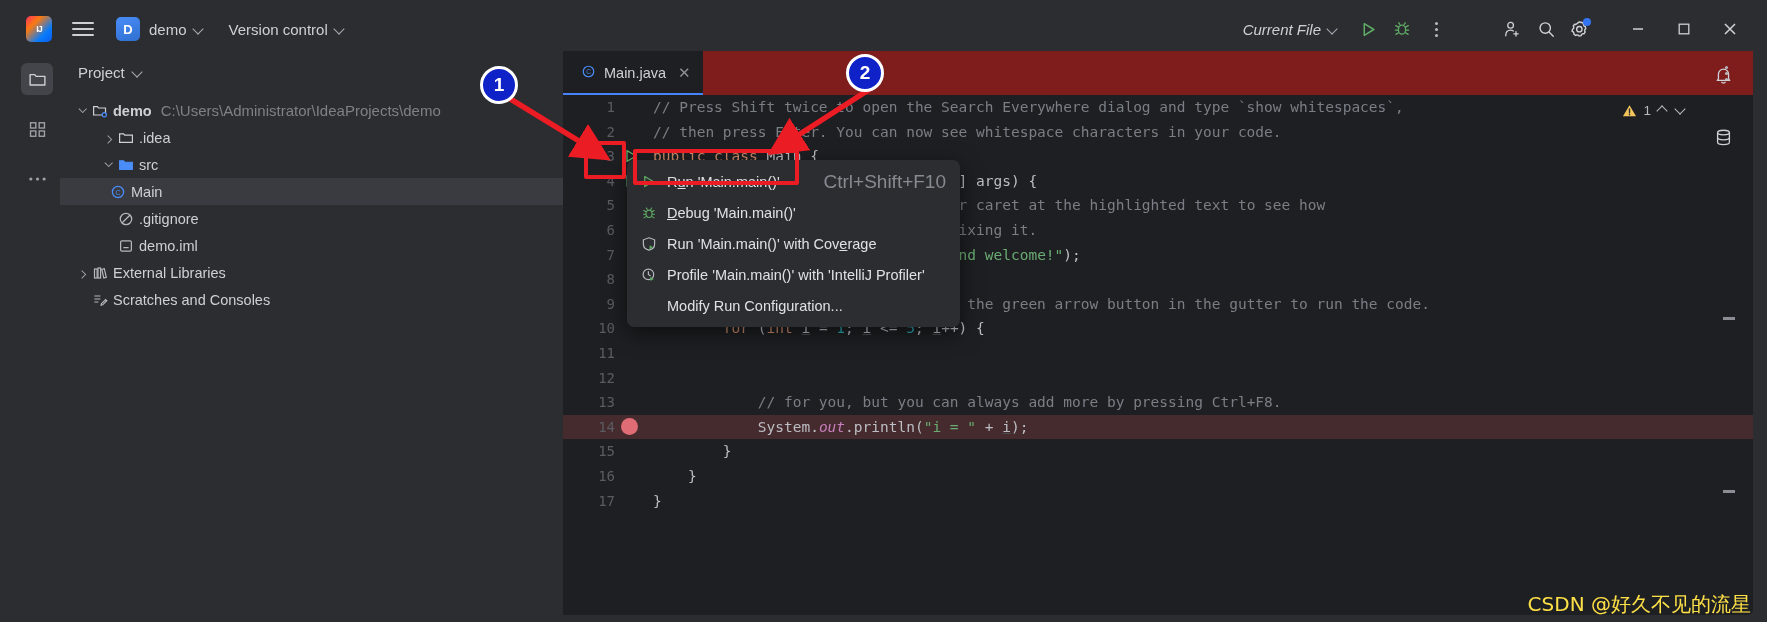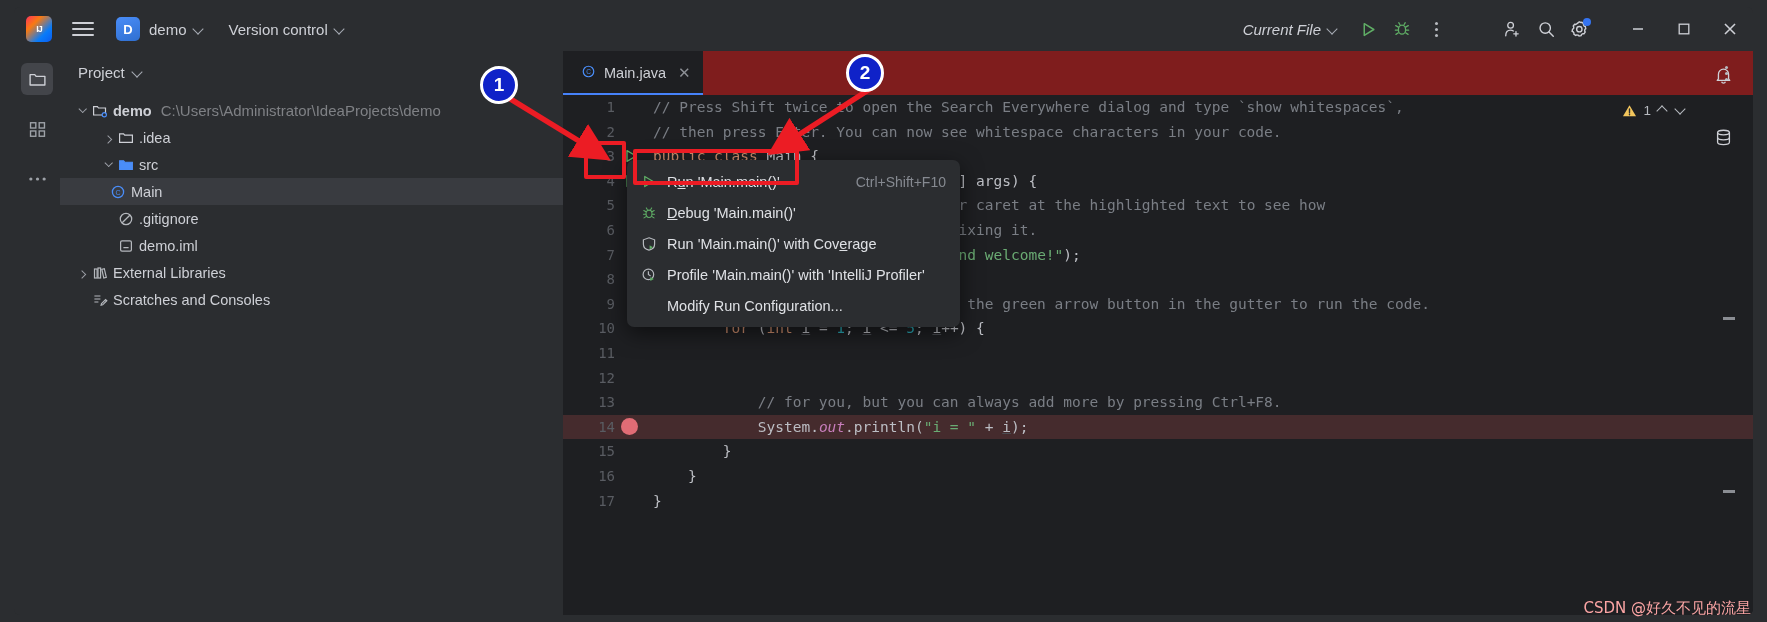--- a/index.html
+++ b/index.html
@@ -215,40 +215,40 @@
     box-shadow: 0 6px 22px rgba(0,0,0,.55);
     z-index: 30;
   }
   .ctxitem {
     height: 31px; display: flex; align-items: center;
     color: #dfe1e5; font-size: 14.5px; padding: 0 14px; cursor: pointer;
     white-space: nowrap; position: relative;
   }
   .ctxitem .ci-ico { width: 26px; flex: none; display:flex; align-items:center;}
   .ctxitem .ci-sc {
-    position: absolute; right: 14px; color: #868a91; font-size: 14px; margin-left: 16px;
+    position: absolute; right: 14px; color: #868a91; font-size: 19px; margin-left: 16px;
   }
   .u { text-decoration: underline; }
 
   
   .ann-circle {
     position: absolute; width: 38px; height: 38px; border-radius: 50%;
     background: #0f22c8; border: 3px solid #ffffff;
     color: #fff; font-size: 19px; font-weight: bold;
     display: flex; align-items: center; justify-content: center;
     z-index: 60;
   }
   .redbox {
     position: absolute; border: 4px solid #ec1c24; z-index: 50;
     border-radius: 2px;
   }
   svg.arrow { position: absolute; z-index: 55; overflow: visible; }
   .watermark {
     position: absolute; right: 16px; bottom: 4px;
-    color: #fca5a5; font-size: 15px; z-index: 70;
+    color: #fde047; font-size: 20px; z-index: 70;
     font-family: "DejaVu Sans", sans-serif;
   }
 </style>
 </head>
 <body>
 
 <div class="app">
  <div class="window">
 
   <div class="titlebar">

